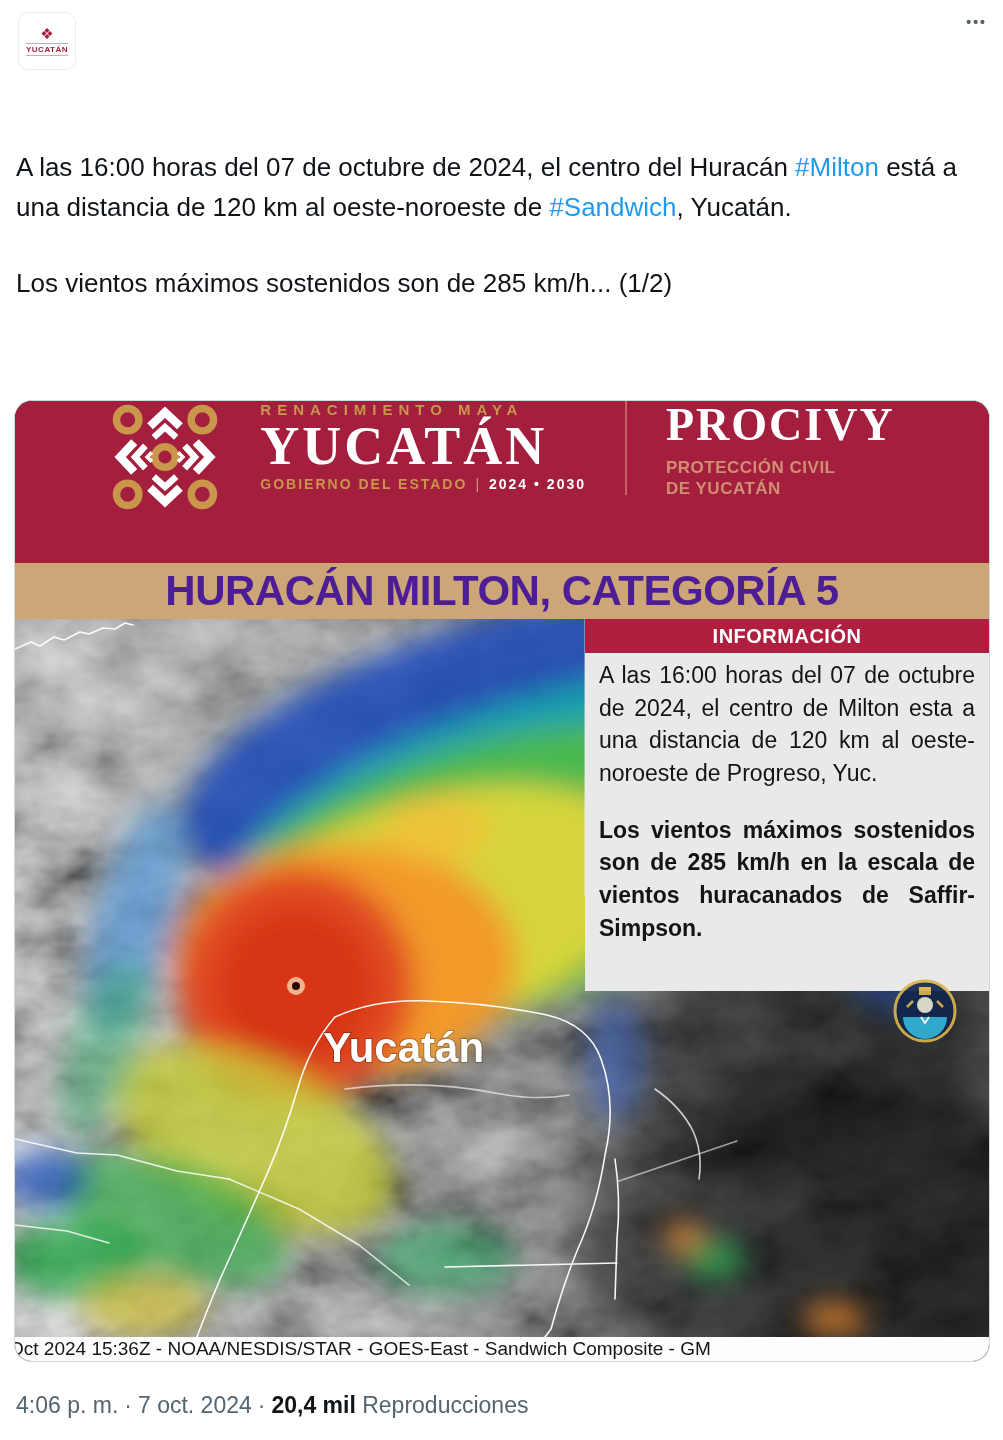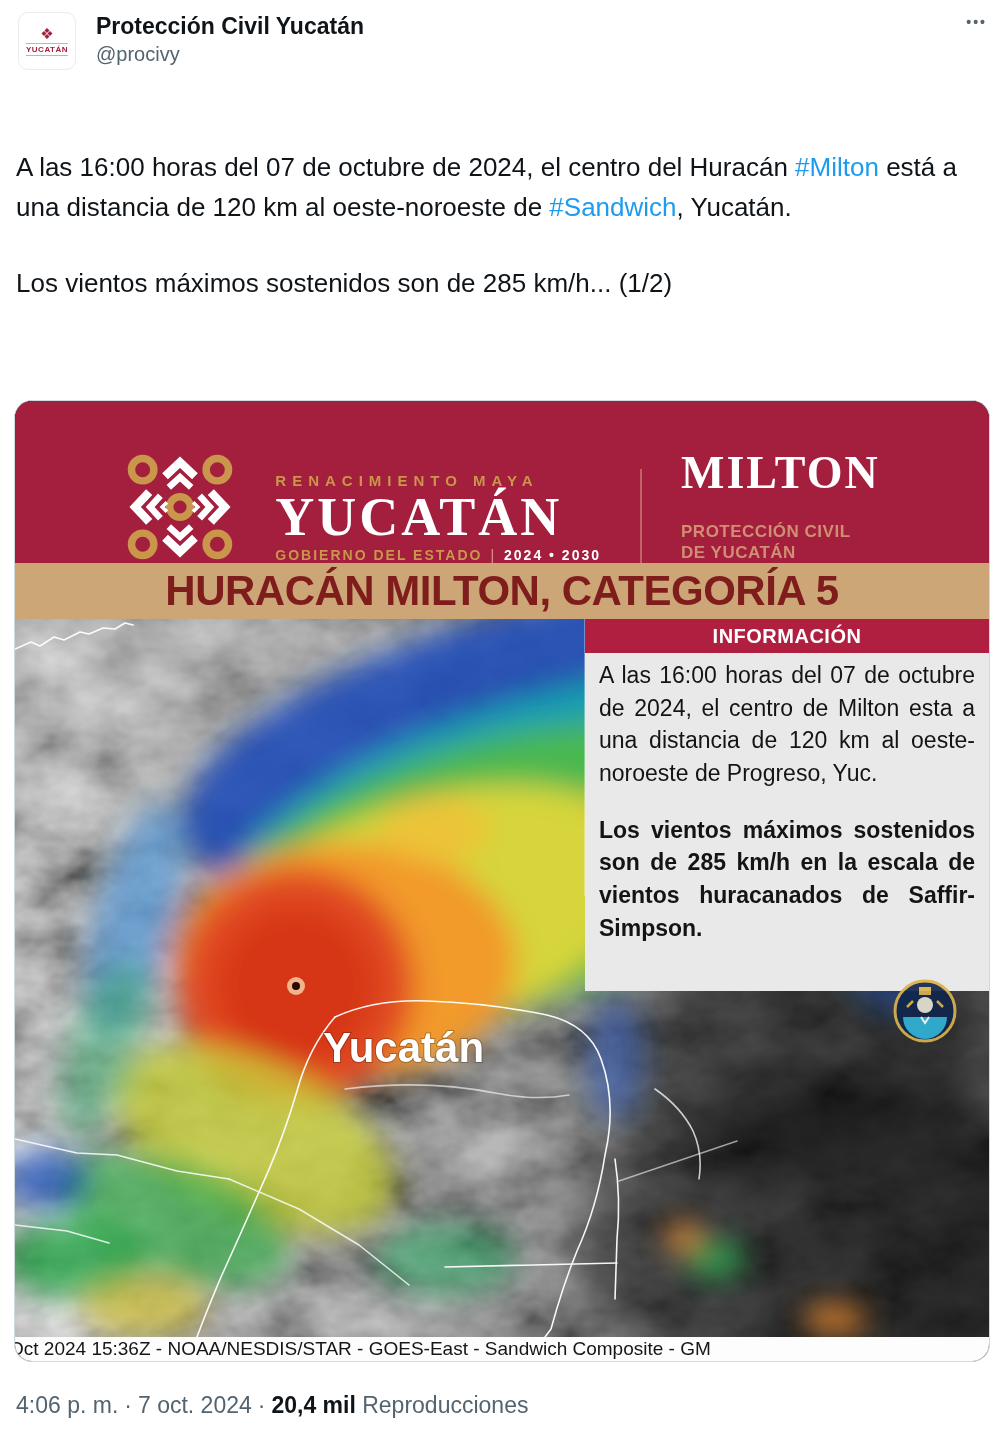--- a/index.html
+++ b/index.html
@@ -24,38 +24,38 @@
   .tweet-body{position:absolute;left:16px;top:97px;width:972px;font-size:26px;line-height:40px;
               color:#0f1419;}
   .tweet-body p{margin:0;}
   .tweet-body .p2{margin-top:50px;}
   .tweet-body .p3{margin-top:36px;}
   .tlink{color:#1d9bf0;text-decoration:none;cursor:pointer;}
 
   
   .card{position:absolute;left:14px;top:400px;width:974px;height:960px;border:1px solid #cfd9de;
         border-radius:18px;overflow:hidden;background:#222;cursor:pointer;}
-  .card-header{height:162px;background:#a41e3e;display:flex;align-items:flex-end;justify-content:center;gap:39px;}
+  .card-header{height:162px;background:#a41e3e;display:flex;align-items:flex-start;justify-content:center;gap:39px;}
   .brand-left{display:flex;flex-direction:column;}
   .brand-tagline{color:#c9964b;font-size:15px;font-weight:700;letter-spacing:6px;}
   .brand-name{color:#fff;font-family:"Liberation Serif",serif;font-weight:700;font-size:54px;
               letter-spacing:3px;line-height:56px;}
   .brand-gov{font-size:14px;font-weight:700;letter-spacing:2px;margin-top:2px;}
   .brand-gov .gov{color:#c9964b;}
   .brand-gov .bar{color:#d89a8c;padding:0 8px;font-weight:400;}
   .brand-gov .years{color:#fff;}
   .v-divider{width:2px;height:94px;background:#c86f68;opacity:.85;}
   .brand-right{display:flex;flex-direction:column;}
   .agency-name{color:#fff;font-family:"Liberation Serif",serif;font-weight:700;font-size:46px;
                letter-spacing:2px;line-height:48px;}
   .agency-sub{color:#d08f72;font-size:17px;font-weight:700;letter-spacing:.5px;line-height:21px;}
-  .agency-sub.first{margin-top:24px;}
+  .agency-sub.first{margin-top:8px;}
 
   .banner{height:56px;background:#cda677;display:flex;align-items:center;justify-content:center;}
-  .banner-text{font-size:42px;font-weight:700;color:#7f1d1d;letter-spacing:-.5px;}
+  .banner-text{font-size:42px;font-weight:700;color:#4c1d95;letter-spacing:-.5px;}
 
   .sat{position:relative;height:718px;background:#3a3a3a;overflow:hidden;}
   .satmap{position:absolute;left:0;top:0;}
 
   .info-box{position:absolute;top:0;right:0;width:404px;height:276px;box-shadow:0 0 0 1px rgba(255,255,255,.35);}
   .info-title{height:34px;background:#b01f3f;color:#fff;font-size:20px;font-weight:700;
               display:flex;align-items:center;justify-content:center;letter-spacing:.5px;}
   .info-body{background:#e9e9e9;height:314px;padding:6px 14px 18px;font-size:23px;line-height:1.42;
              color:#141414;text-align:justify;}
   .info-body p{margin:0;}
@@ -74,24 +74,20 @@
 </style>
 </head>
 <body>
 
 <div class="page">
 
   <div class="tw-header">
     <div class="avatar">
       <div class="av-glyph">❖</div>
       <div class="av-word">YUCATÁN</div>
-    </div>
-    <div class="names">
-      <div class="tw-name">Protección Civil Yucatán</div>
-      <div class="tw-handle">@procivy</div>
     </div>
     <div class="more-btn">•••</div>
   </div>
 
   <div class="tweet-body">
     <p class="p2"><span>A las 16:00 horas del 07 de octubre de 2024, el centro del Huracán </span><a class="tlink">#Milton</a><span> está a una distancia de 120 km al oeste-noroeste de </span><a class="tlink">#Sandwich</a><span>, Yucatán.</span></p>
     <p class="p3">Los vientos máximos sostenidos son de 285 km/h... (1/2)</p>
   </div>
 
   <div class="card">
@@ -118,21 +114,21 @@
       </svg>
       <div class="brand-left">
         <div class="brand-tagline">RENACIMIENTO MAYA</div>
         <div class="brand-name">YUCATÁN</div>
         <div class="brand-gov">
           <span class="gov">GOBIERNO DEL ESTADO</span><span class="bar">|</span><span class="years">2024 • 2030</span>
         </div>
       </div>
       <div class="v-divider"></div>
       <div class="brand-right">
-        <div class="agency-name">MILTON</div>
+        <div class="agency-name">PROCIVY</div>
         <div class="agency-sub first">PROTECCIÓN CIVIL</div>
         <div class="agency-sub">DE YUCATÁN</div>
       </div>
     </div>
 
     <div class="banner">
       <div class="banner-text">HURACÁN MILTON, CATEGORÍA 5</div>
     </div>
 
     <div class="sat">

